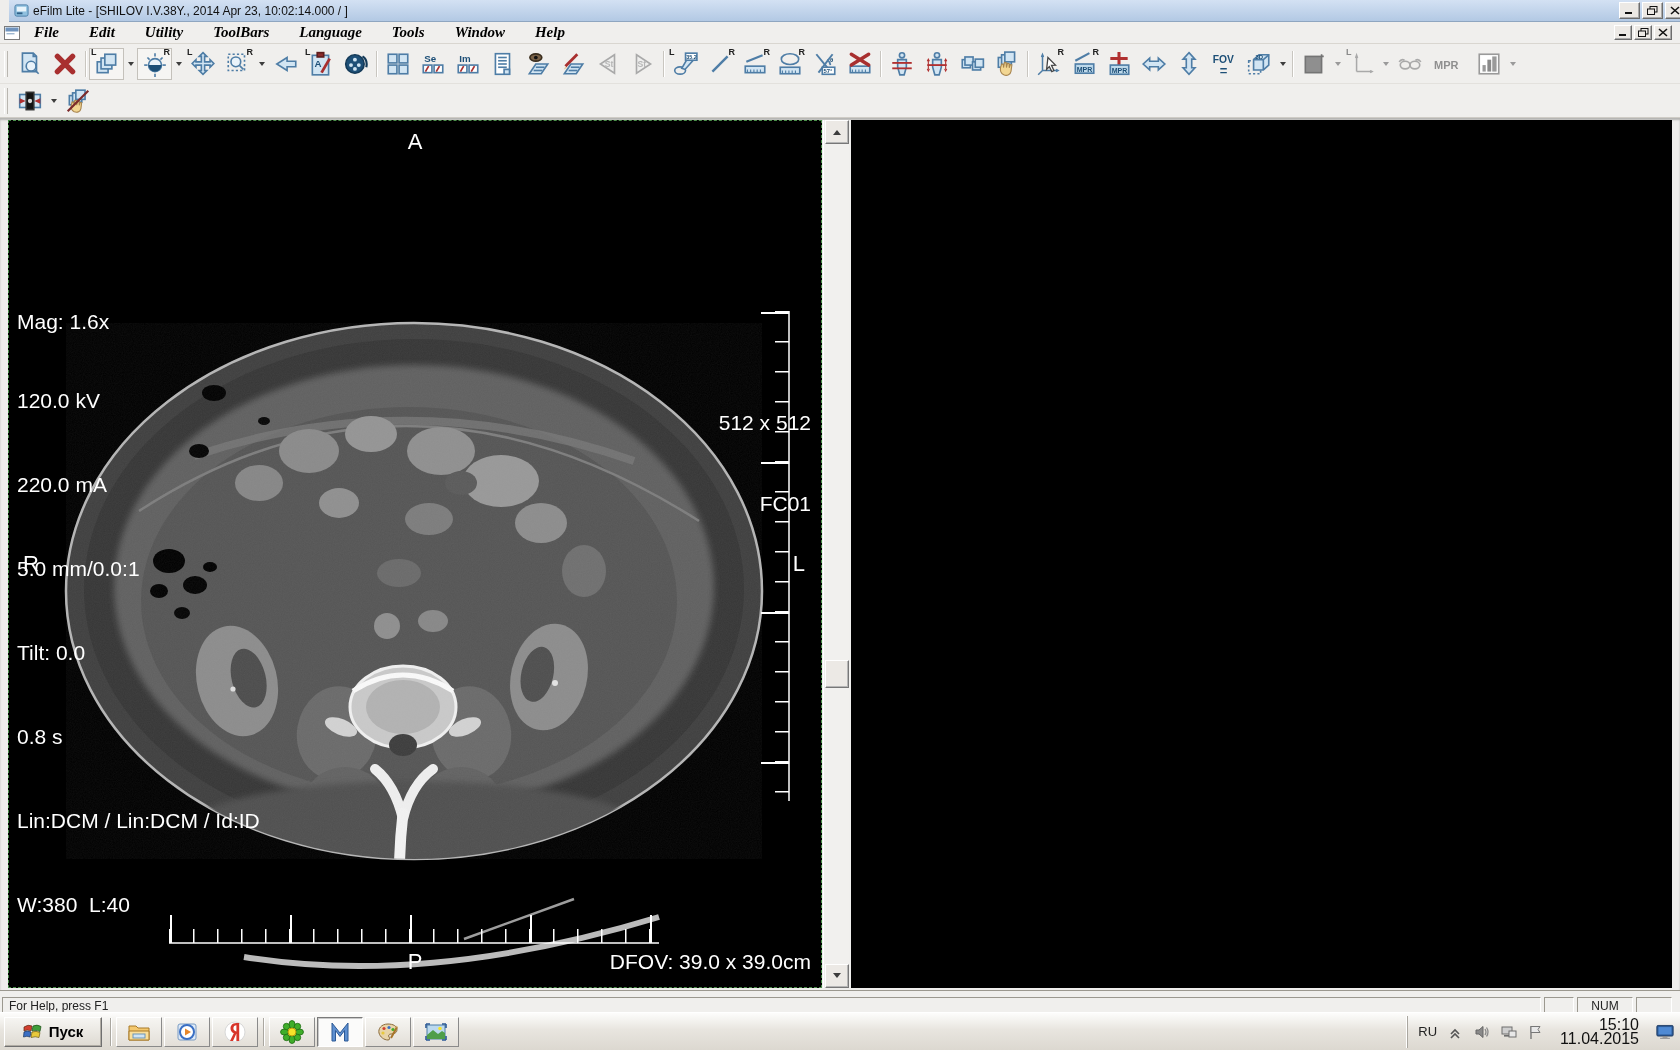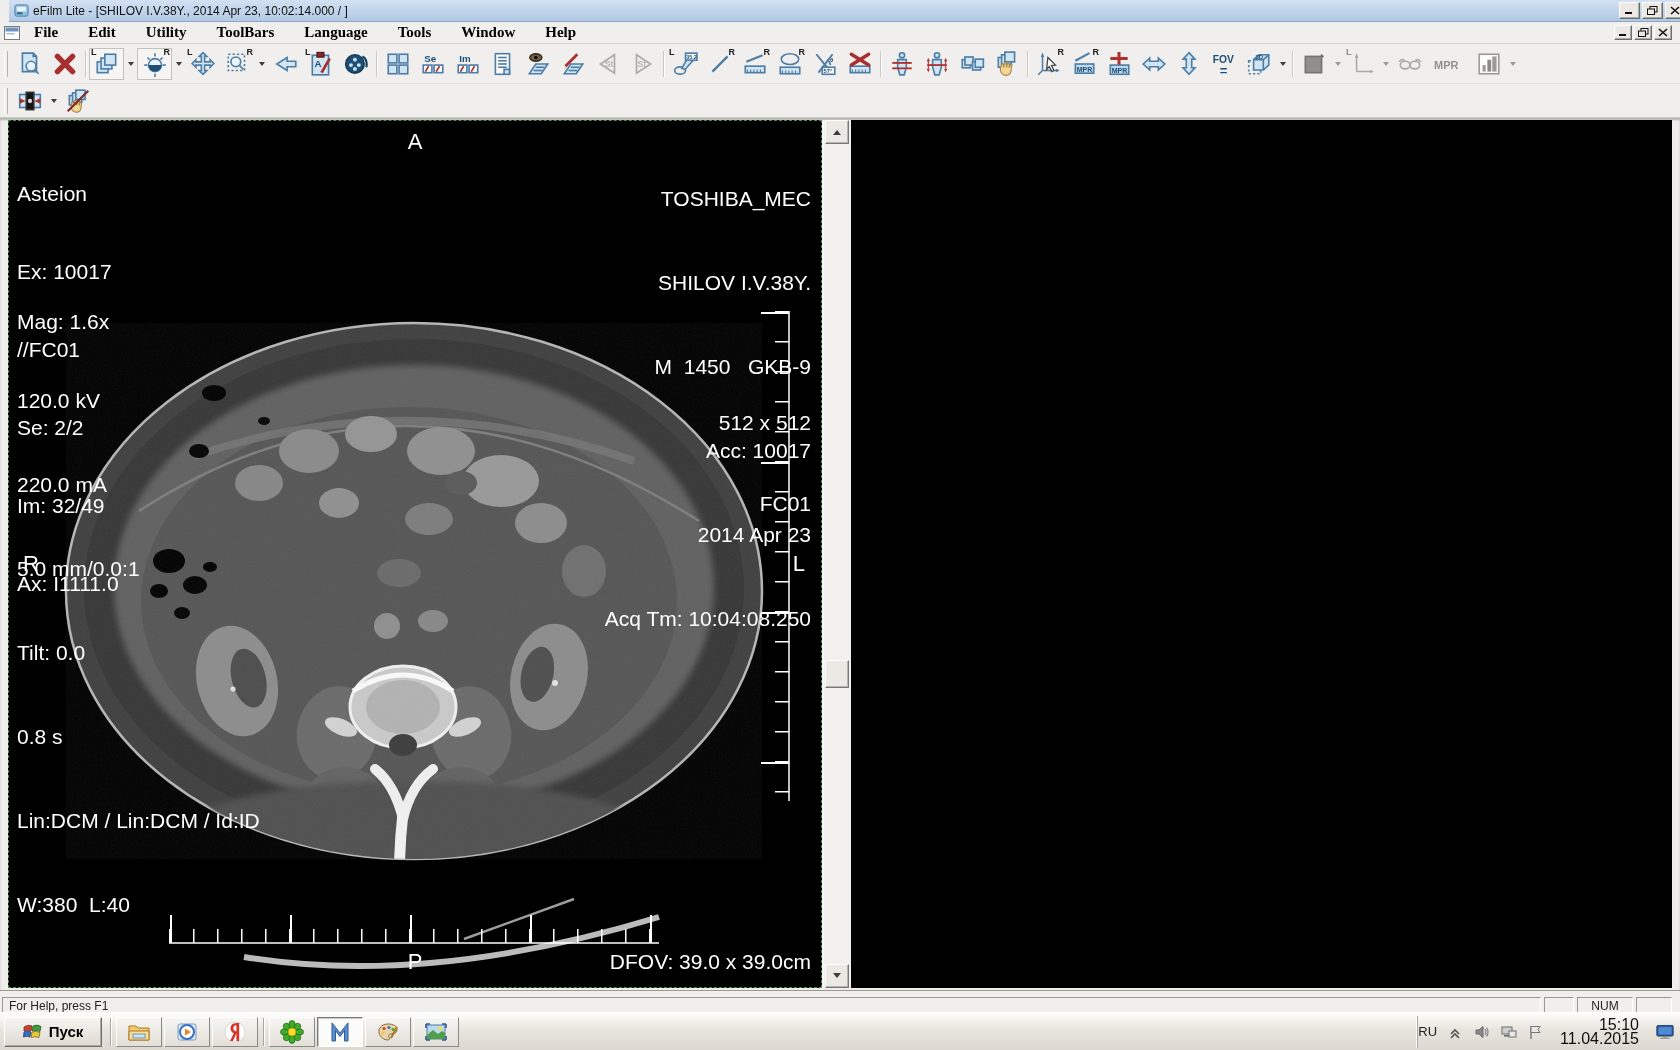--- a/index.html
+++ b/index.html
@@ -15,21 +15,21 @@
   .wbtn { width:21px; height:17px; background:#ece9e5; border:1px solid #fff;
     border-right-color:#6d6d6d; border-bottom-color:#6d6d6d; box-shadow:inset -1px -1px 0 #aaa;
     display:flex; align-items:center; justify-content:center; }
   .wbtn svg { width:11px; height:9px; }
 
   
   .menubar { position:absolute; top:22px; left:0; width:1680px; height:22px;
     background:#f0efed; display:flex; align-items:center; padding:0 4px;
     border-bottom:1px solid #d9d6d0; }
   .mdi-icon { width:16px; height:14px; margin-right:14px; }
-  .menu-item { font-family:"Liberation Serif",serif; font-weight:bold; 
+  .menu-item { font-family:"Liberation Serif",serif; font-weight:bold; font-style:italic;
     font-size:15px; color:#000; margin-right:30px; cursor:default; }
   .mdi-ctrls { margin-left:auto; display:flex; gap:2px; margin-right:4px;}
   .wbtn.small { width:18px; height:15px; }
 
   
   .toolbar { position:absolute; left:0; width:1680px; background:#f0efed; display:flex;
     align-items:center; padding:2px 2px; }
   .tb1 { top:44px; height:40px; border-bottom:1px solid #e3e1dd;}
   .tb2 { top:84px; height:34px; border-bottom:1px solid #cfccc6;}
   .grip { width:4px; height:26px; border-left:1px solid #fff; border-right:1px solid #b9b6b0; margin:0 4px 0 2px;}
@@ -100,21 +100,21 @@
     box-shadow:inset -1px -1px 0 #b0aca4; display:flex; align-items:center; justify-content:center; gap:6px;
     font-size:15px; font-weight:bold; color:#000;}
   .qbtn { width:46px; height:30px; margin:0 1px; background:linear-gradient(#f6f5f2,#e3dfd8);
     border:1px solid #fff; border-right-color:#8a8a8a; border-bottom-color:#8a8a8a;
     display:flex; align-items:center; justify-content:center;}
   .qbtn.pressed { background:#fbfbfa; border:1px solid #7a7a7a; border-right-color:#fff; border-bottom-color:#fff;
     box-shadow:inset 1px 1px 0 #c9c9c9;}
   .qbtn svg { width:24px; height:24px; }
   .tb-sep { width:1px; height:28px; background:#aaa7a0; box-shadow:1px 0 0 #fff; margin:0 4px;}
   .tray { margin-left:auto; display:flex; align-items:center; height:32px;
-    border-left:1px solid #aaa7a0; box-shadow:-1px 0 0 #fff; gap:9px;}
+    border-left:1px solid #aaa7a0; box-shadow:-1px 0 0 #fff; padding-left:10px; gap:9px;}
   .tray-lang { font-size:13px; color:#222; }
   .tray svg { width:18px; height:18px; }
   .tray-clock { text-align:right; font-size:16px; line-height:14px; color:#111; margin-left:6px;}
   .tray-edge { width:26px; height:32px; display:flex; align-items:center; justify-content:center; margin-left:4px;}
 </style>
 </head>
 <body>
 
 <div class="titlebar">
   <svg class="app-icon" viewBox="0 0 16 16">
@@ -635,43 +635,27 @@
         <line x1="766" y1="191" x2="766" y2="680" stroke-width="28" stroke-dasharray="2 148"></line>
       </g>
 
       <g stroke="#fff">
         <line x1="160" y1="822" x2="650" y2="822" stroke-width="1.5"></line>
         <line x1="160" y1="815" x2="650" y2="815" stroke-width="14" stroke-dasharray="1.5 22.5"></line>
         <line x1="161" y1="808" x2="650" y2="808" stroke-width="28" stroke-dasharray="2 118"></line>
       </g>
     </svg>
 
-    <div class="ov tl">
-      <div>Asteion</div>
-      <div>Ex: 10017</div>
-      <div>//FC01</div>
-      <div>Se: 2/2</div>
-      <div>Im: 32/49</div>
-      <div>Ax: I1111.0</div>
-    </div>
     <div class="ov mag">Mag: 1.6x</div>
 
     <div class="ov orient oA">A</div>
     <div class="ov orient oP">P</div>
     <div class="ov orient oR">R</div>
     <div class="ov orient oL">L</div>
 
-    <div class="ov tr">
-      <div>TOSHIBA_MEC</div>
-      <div>SHILOV I.V.38Y.</div>
-      <div>M  1450   GKB-9</div>
-      <div>Acc: 10017</div>
-      <div>2014 Apr 23</div>
-      <div>Acq Tm: 10:04:08.250</div>
-    </div>
     <div class="ov mr">
       <div>512 x 512</div>
       <div>FC01</div>
     </div>
 
     <div class="ov bl">
       <div>120.0 kV</div>
       <div>220.0 mA</div>
       <div>5.0 mm/0.0:1</div>
       <div>Tilt: 0.0</div>

